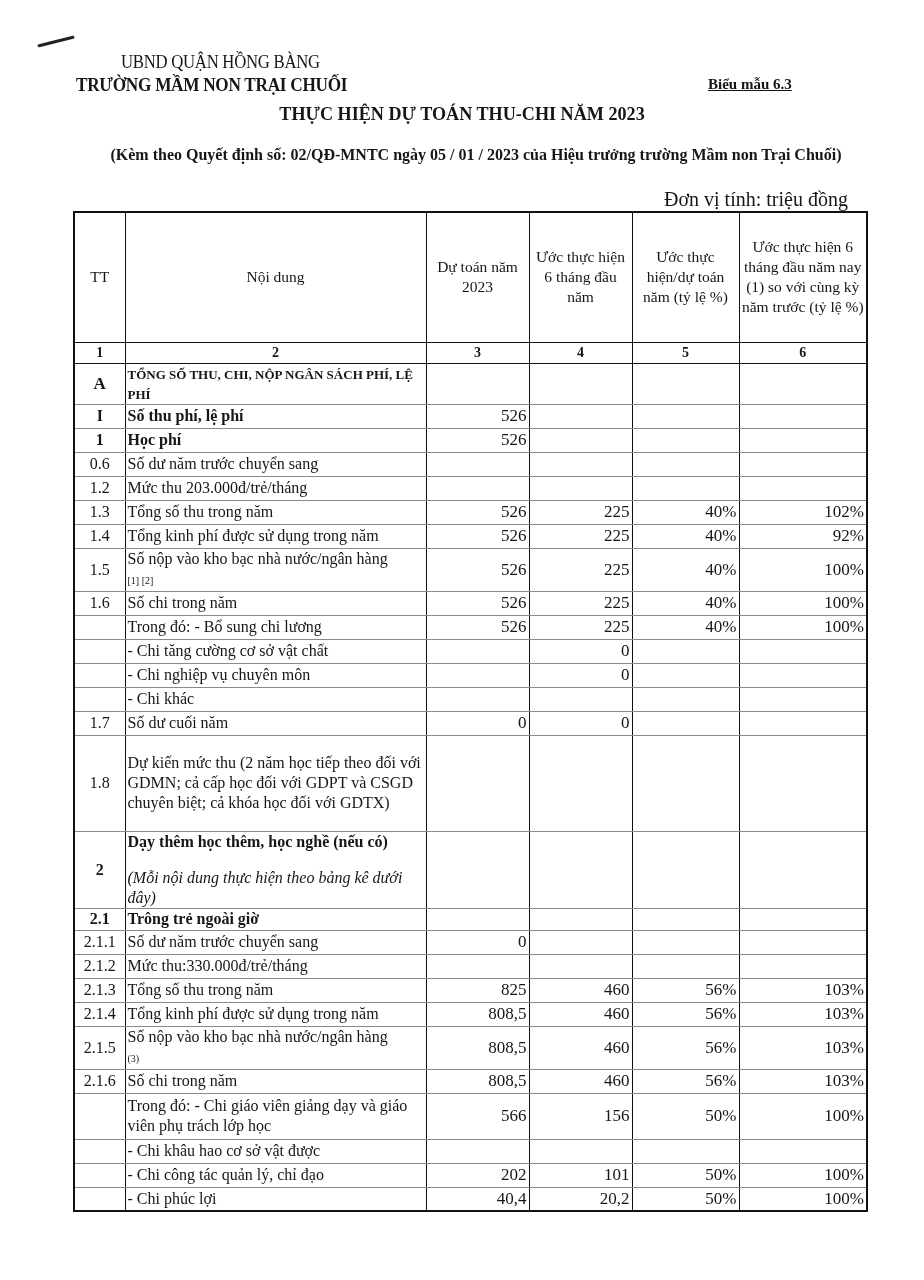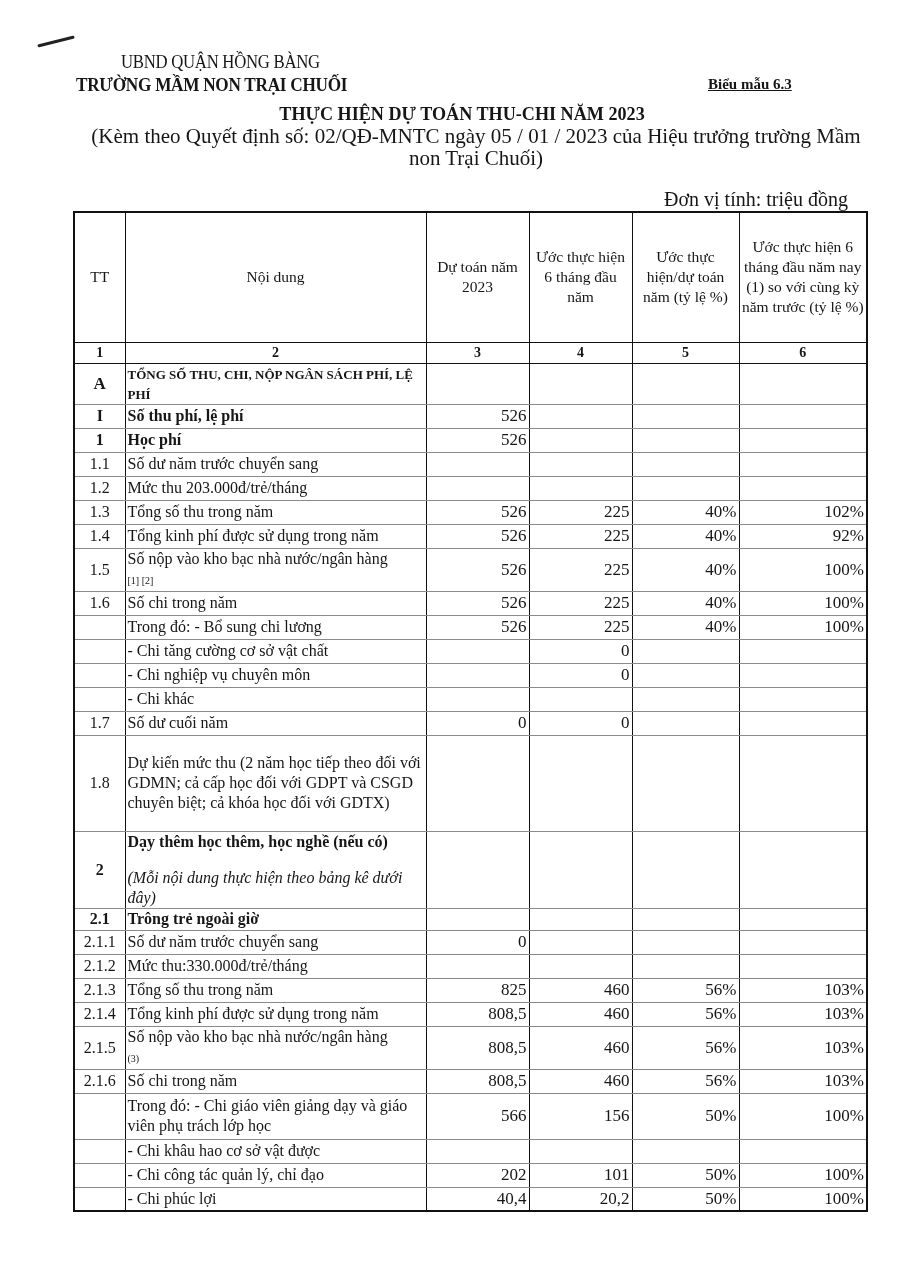--- a/index.html
+++ b/index.html
@@ -5,21 +5,21 @@
   html, body { margin:0; padding:0; background:#fff; }
   body { width:924px; height:1280px; position:relative; overflow:hidden;
          font-family:"Liberation Serif", serif; color:#161616; }
   .mark { position:absolute; left:37px; top:40px; width:38px; height:3px; background:#222;
           transform:rotate(-14deg); border-radius:2px; }
   .org { position:absolute; font-size:18px; letter-spacing:-0.3px; transform:scaleX(0.93); transform-origin:left; }
   .org1 { left:121px; top:52px; }
   .org2 { left:76px; top:75px; font-weight:bold; font-size:18.5px; }
   .form-no { position:absolute; left:708px; top:76px; font-size:15px; font-weight:bold; text-decoration:underline; }
   .title { position:absolute; left:0; width:924px; top:103px; text-align:center; font-size:19.5px; font-weight:bold; transform:scaleX(0.93); }
-  .subtitle { position:absolute; left:86px; width:780px; top:125px; text-align:center; font-size:21px; line-height:22px; }
+  .subtitle { position:absolute; left:86px; width:780px; top:144px; text-align:center; font-size:16px; line-height:22px;font-weight:bold; }
   .unit { position:absolute; left:664px; top:188px; font-size:20px; }
   table { position:absolute; left:73px; top:211px; border-collapse:collapse; table-layout:fixed; font-size:16px; }
   td, th { border-left:1.5px solid #111; border-right:1.5px solid #111; border-top:1px solid #8a8a8a; border-bottom:1px solid #8a8a8a; padding:0 2px; vertical-align:middle; line-height:20px; }
   table { border:2px solid #111; }
   th { font-weight:normal; text-align:center; font-size:15.5px; line-height:20px; border-bottom:1.5px solid #111; }
   tr.num td { text-align:center; font-weight:bold; font-size:14px; height:20px; border-bottom:1.5px solid #111; }
   td.tt { text-align:center; }
   td.v { text-align:right; padding-right:2px; font-size:17px; }
   .bold { font-weight:bold; }
   .caps { font-size:13px; font-weight:bold; line-height:18px; }
@@ -83,21 +83,21 @@
       </tr>
       <tr style="height: 24px;">
         <td class="tt bold">1</td>
         <td><span class="bold">Học phí</span></td>
         <td class="v">526</td>
         <td class="v"></td>
         <td class="v"></td>
         <td class="v"></td>
       </tr>
       <tr style="height: 24px;">
-        <td class="tt">1.1</td>
+        <td class="tt">0.6</td>
         <td><span>Số dư năm trước chuyển sang</span></td>
         <td class="v"></td>
         <td class="v"></td>
         <td class="v"></td>
         <td class="v"></td>
       </tr>
       <tr style="height: 24px;">
         <td class="tt">1.2</td>
         <td><span>Mức thu 203.000đ/trẻ/tháng</span></td>
         <td class="v"></td>

